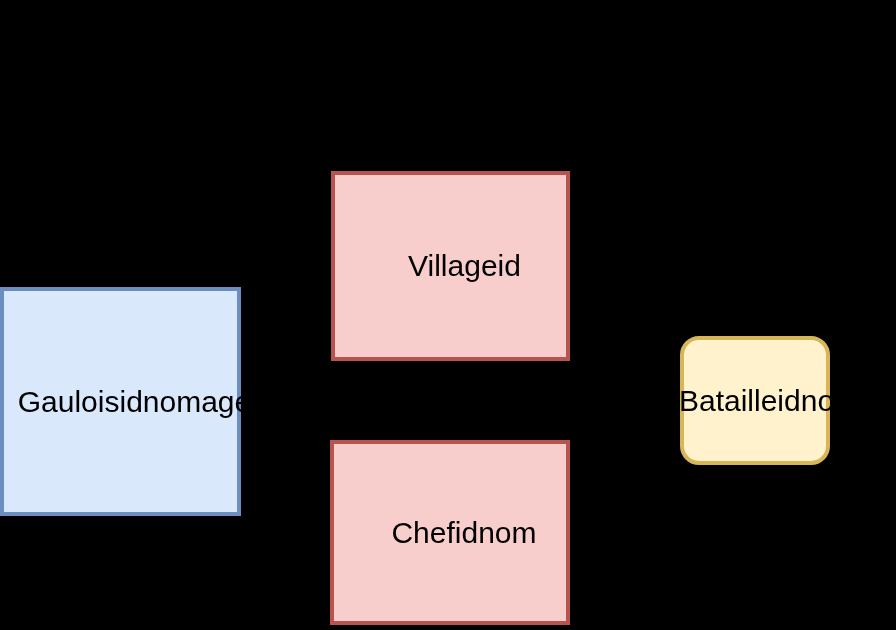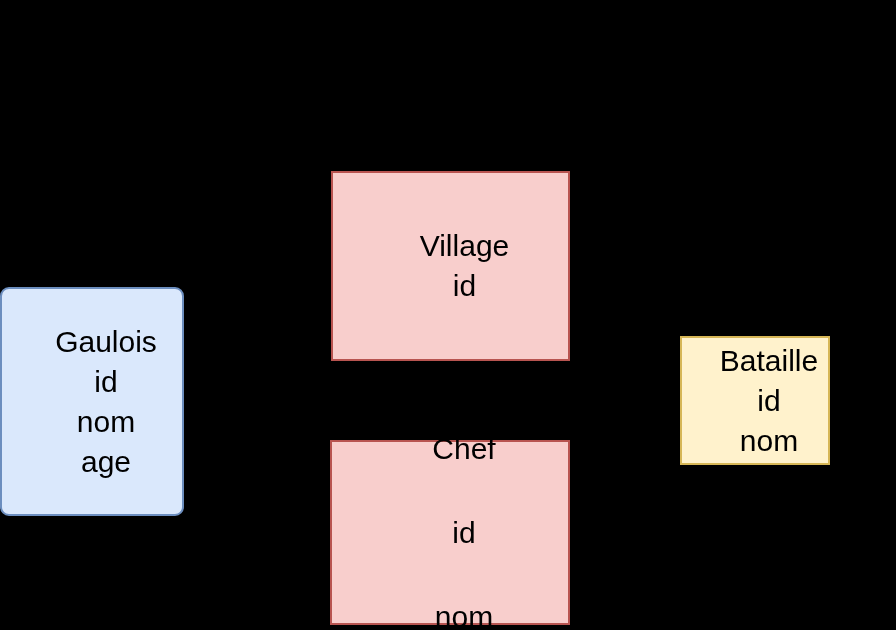--- a/index.html
+++ b/index.html
@@ -15,36 +15,35 @@
   }
   .canvas {
     position: relative;
     width: 896px;
     height: 630px;
     background: #000000;
   }
   .entity {
     position: absolute;
     box-sizing: border-box;
-    border: 2px solid #0f766e;
+    border: 4px solid #0f766e;
     display: flex;
-    flex-direction: column;
     justify-content: center;
     align-items: center;
     text-align: center;
     color: #000000;
     font-size: 30px;
     line-height: 40px;
     padding-left: 28px;
   }
   .entity .line {
     white-space: nowrap;
   }
   
-  .entity-gaulois  { left: 0px;   top: 287px; width: 184px; height: 229px; border-radius: 9px; }
+  .entity-gaulois  { left: 0px;   top: 287px; width: 241px; height: 229px; }
   .entity-village  { left: 331px; top: 171px; width: 239px; height: 190px; }
   .entity-chef     { left: 330px; top: 440px; width: 240px; height: 185px; }
   .entity-bataille { left: 680px; top: 336px; width: 150px; height: 129px; }
 </style>
 </head>
 <body>
 
 <div class="canvas">
 
   <div class="entity entity-gaulois" style="background-color: rgb(218, 232, 252); border-color: rgb(108, 142, 191);">
@@ -52,25 +51,25 @@
     <div class="line">id</div>
     <div class="line">nom</div>
     <div class="line">age</div>
   </div>
 
   <div class="entity entity-village" style="background-color: rgb(248, 206, 204); border-color: rgb(184, 84, 80);">
     <div class="line">Village</div>
     <div class="line">id</div>
   </div>
 
-  <div class="entity entity-chef" style="background-color: rgb(248, 206, 204); border-color: rgb(184, 84, 80); gap: 44px;">
+  <div class="entity entity-chef" style="background-color: rgb(248, 206, 204); border-color: rgb(184, 84, 80);">
     <div class="line">Chef</div>
     <div class="line">id</div>
     <div class="line">nom</div>
   </div>
 
-  <div class="entity entity-bataille" style="background-color: rgb(255, 242, 204); border-color: rgb(214, 182, 86);">
+  <div class="entity entity-bataille" style="background-color: rgb(255, 242, 204); border-color: rgb(214, 182, 86); border-radius: 19px;">
     <div class="line">Bataille</div>
     <div class="line">id</div>
     <div class="line">nom</div>
   </div>
 
 </div>
 
 </body></html>

